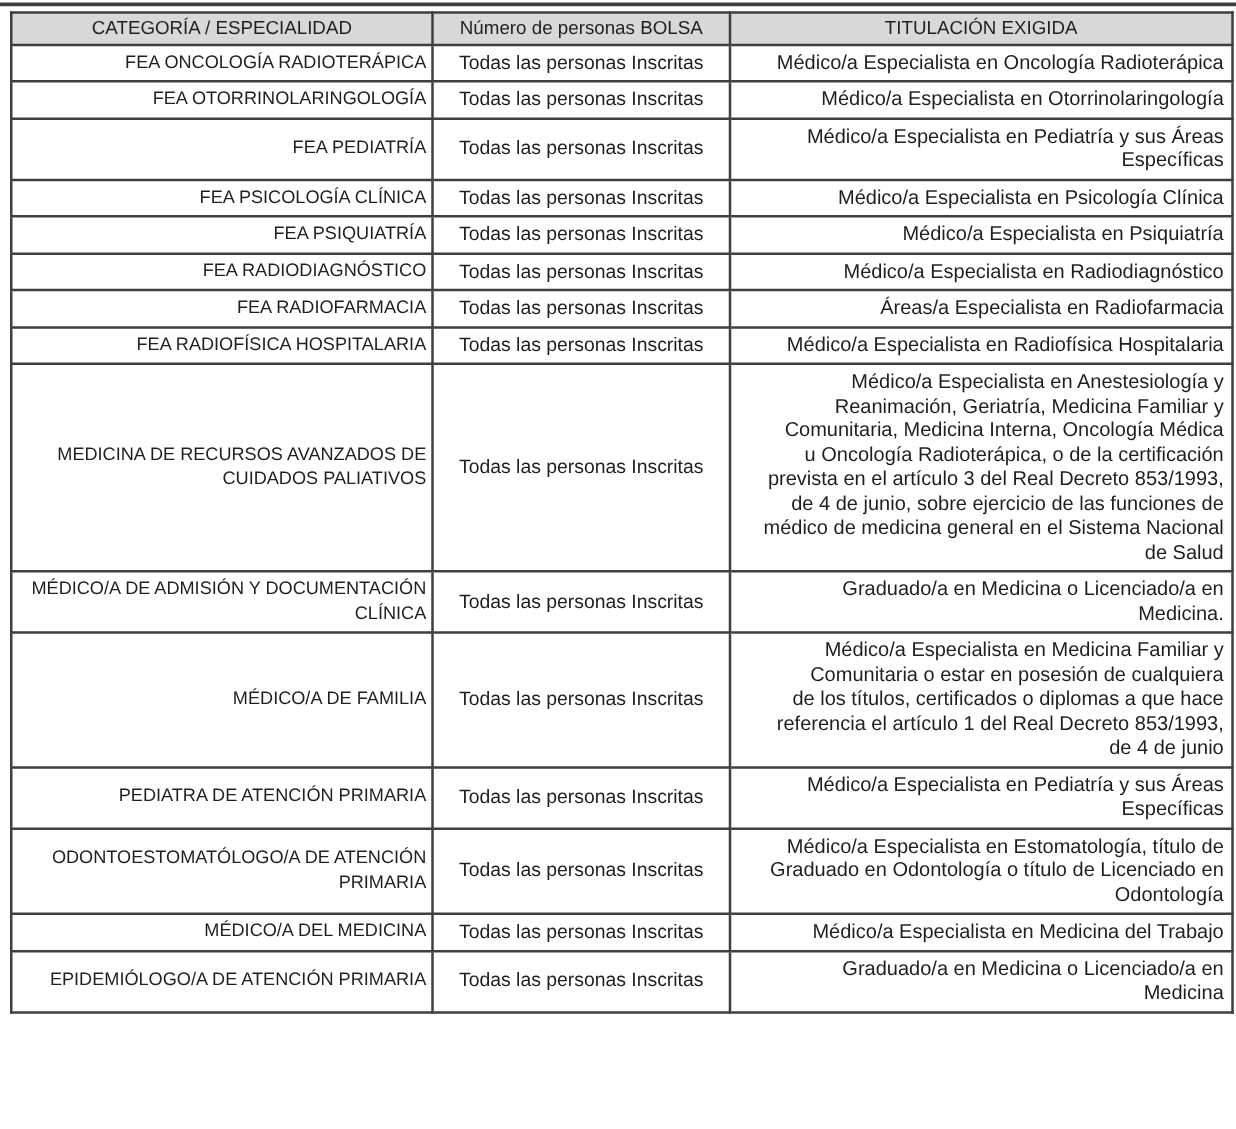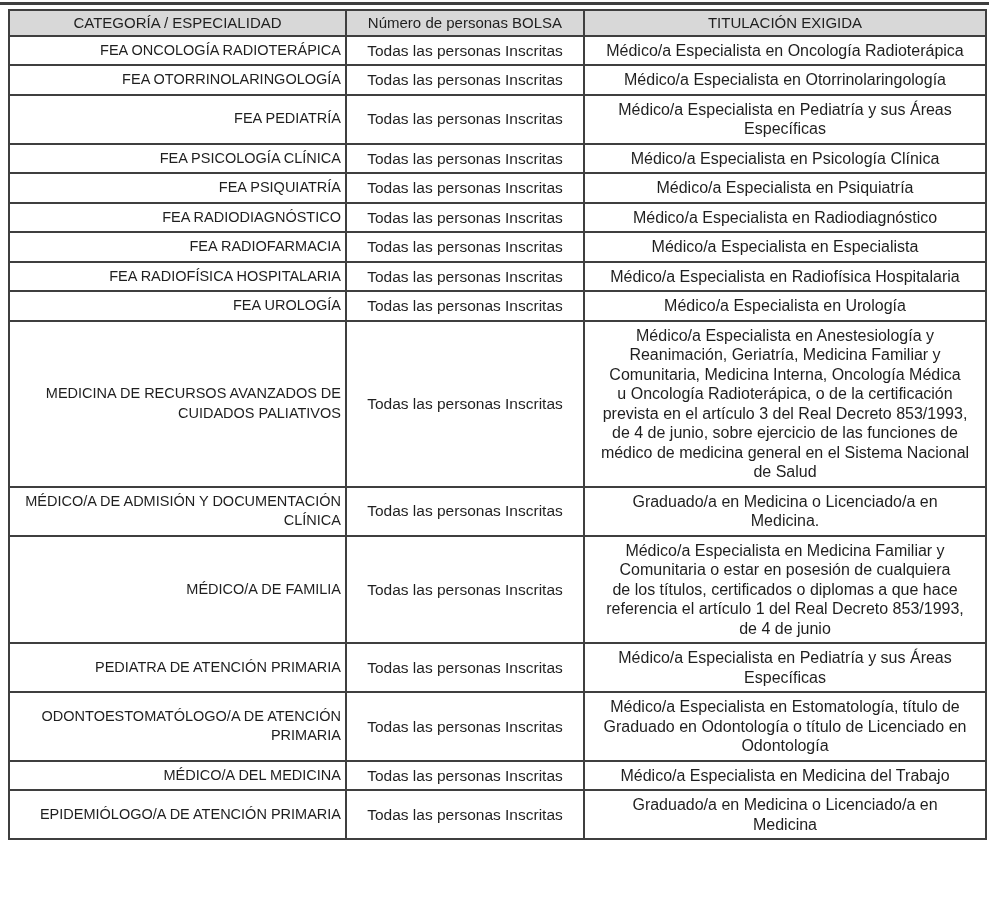--- a/index.html
+++ b/index.html
@@ -52,21 +52,21 @@
     text-align:right;
     padding:4px 4px 4px 6px;
   }
   td.c2{
     font-size:15.5px;
     text-align:center;
     padding:4px 4px;
   }
   td.c3{
     font-size:16px;
-    text-align:center;
+    text-align:right;
     padding:4px 6px;
   }
 </style>
 </head>
 <body>
 
 <div class="page">
   <div class="top-rule"></div>
 
   <table class="spec">
@@ -116,35 +116,30 @@
 
   <tr>
     <td class="c1">FEA RADIODIAGNÓSTICO</td>
     <td class="c2">Todas las personas Inscritas</td>
     <td class="c3">Médico/a Especialista en Radiodiagnóstico</td>
   </tr>
 
   <tr>
     <td class="c1">FEA RADIOFARMACIA</td>
     <td class="c2">Todas las personas Inscritas</td>
-    <td class="c3">Médico/a Especialista en Especialista</td>
+    <td class="c3">Áreas/a Especialista en Radiofarmacia</td>
   </tr>
 
   <tr>
     <td class="c1">FEA RADIOFÍSICA HOSPITALARIA</td>
     <td class="c2">Todas las personas Inscritas</td>
     <td class="c3">Médico/a Especialista en Radiofísica Hospitalaria</td>
   </tr>
 
 
-  <tr>
-    <td class="c1">FEA UROLOGÍA</td>
-    <td class="c2">Todas las personas Inscritas</td>
-    <td class="c3">Médico/a Especialista en Urología</td>
-  </tr>
 
   <tr>
     <td class="c1">MEDICINA DE RECURSOS AVANZADOS DE
 CUIDADOS PALIATIVOS</td>
     <td class="c2">Todas las personas Inscritas</td>
     <td class="c3">Médico/a Especialista en Anestesiología y
 Reanimación, Geriatría, Medicina Familiar y
 Comunitaria, Medicina Interna, Oncología Médica
 u Oncología Radioterápica, o de la certificación
 prevista en el artículo 3 del Real Decreto 853/1993,

